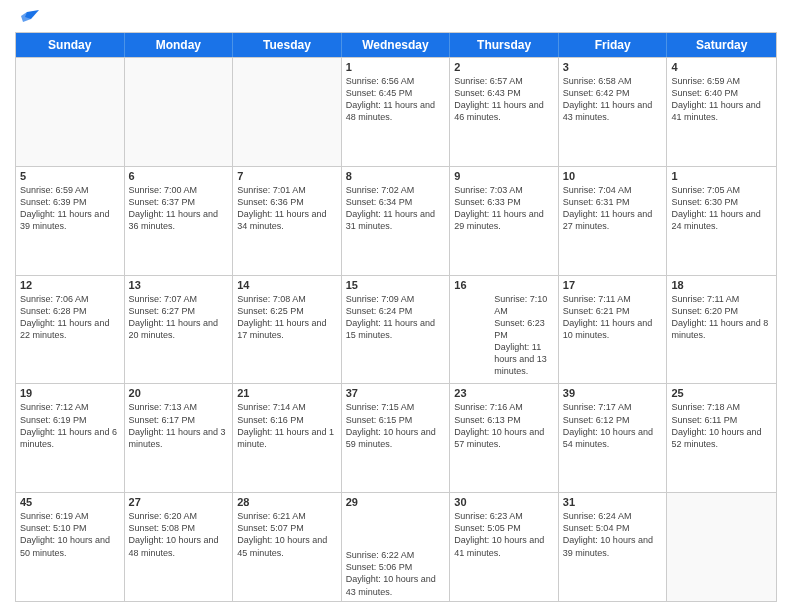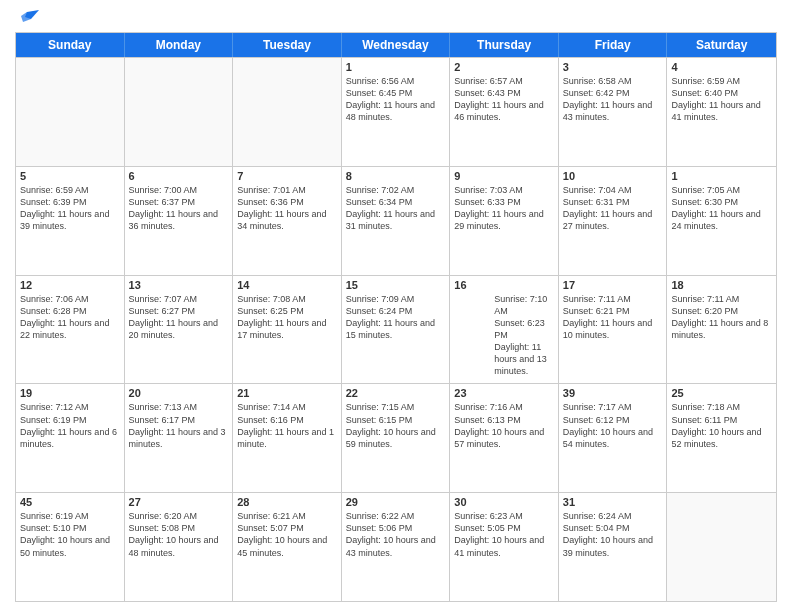--- a/index.html
+++ b/index.html
@@ -264,21 +264,21 @@
 Sunset: 6:17 PM
 Daylight: 11 hours and 3 minutes.</div>
           </div>
           <div class="cal-cell">
             <div class="day-num">21</div>
             <div class="cell-info" style="white-space: pre-line;">Sunrise: 7:14 AM
 Sunset: 6:16 PM
 Daylight: 11 hours and 1 minute.</div>
           </div>
           <div class="cal-cell">
-            <div class="day-num">22</div>
+            <div class="day-num">37</div>
             <div class="cell-info" style="white-space: pre-line;">Sunrise: 7:15 AM
 Sunset: 6:15 PM
 Daylight: 10 hours and 59 minutes.</div>
           </div>
           <div class="cal-cell">
             <div class="day-num">23</div>
             <div class="cell-info" style="white-space: pre-line;">Sunrise: 7:16 AM
 Sunset: 6:13 PM
 Daylight: 10 hours and 57 minutes.</div>
           </div>
@@ -309,21 +309,21 @@
 Daylight: 10 hours and 48 minutes.</div>
           </div>
           <div class="cal-cell">
             <div class="day-num">28</div>
             <div class="cell-info" style="white-space: pre-line;">Sunrise: 6:21 AM
 Sunset: 5:07 PM
 Daylight: 10 hours and 45 minutes.</div>
           </div>
           <div class="cal-cell">
             <div class="day-num">29</div>
-            <div class="cell-info" style="white-space: pre-line;">Sunrise: 6:22 AM
+            <div class="cell-info" style="white-space: pre-line; margin-top: 39px;">Sunrise: 6:22 AM
 Sunset: 5:06 PM
 Daylight: 10 hours and 43 minutes.</div>
           </div>
           <div class="cal-cell">
             <div class="day-num">30</div>
             <div class="cell-info" style="white-space: pre-line;">Sunrise: 6:23 AM
 Sunset: 5:05 PM
 Daylight: 10 hours and 41 minutes.</div>
           </div>
           <div class="cal-cell">

